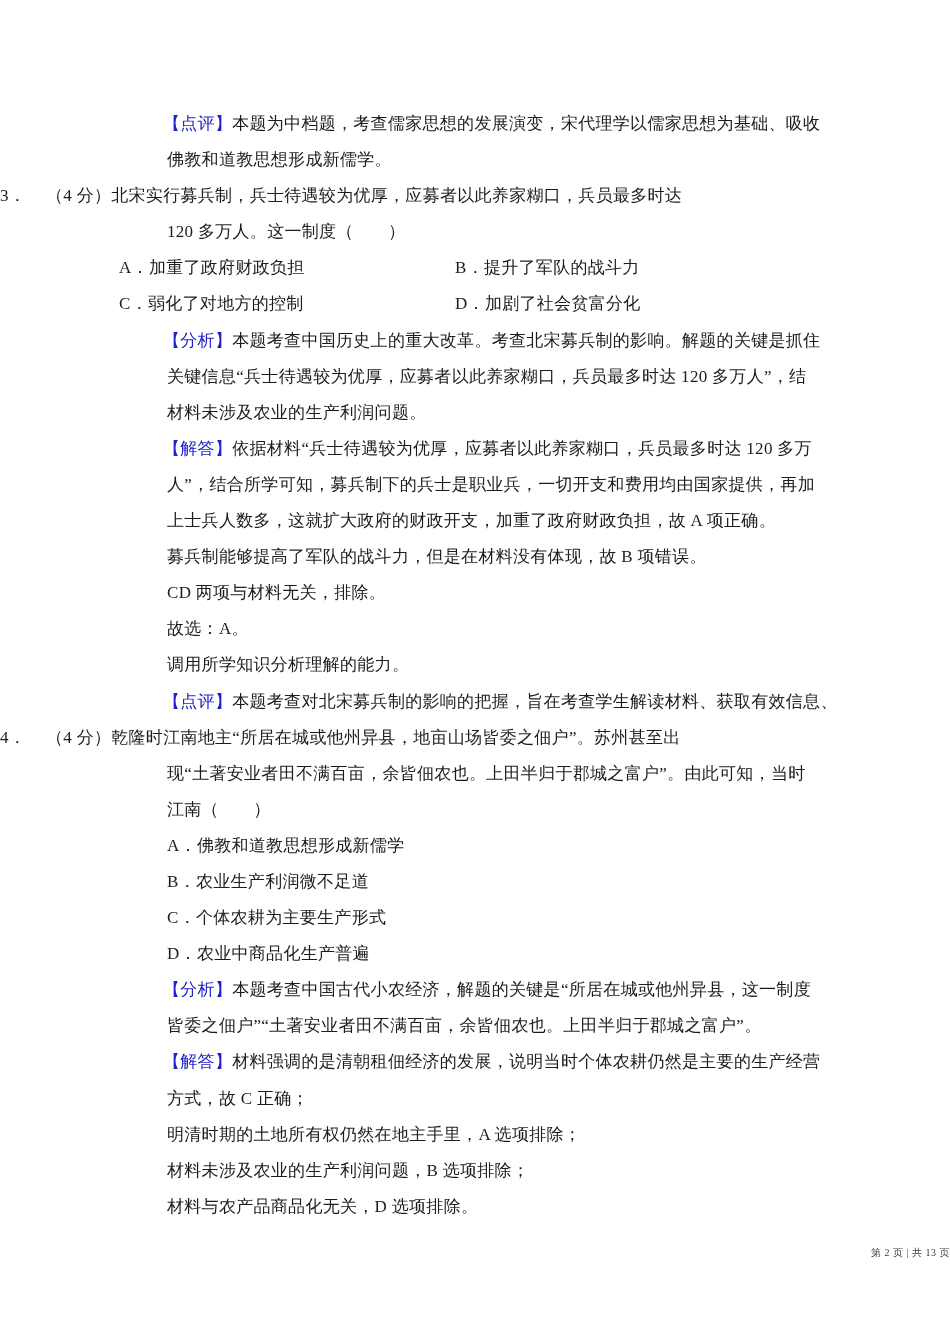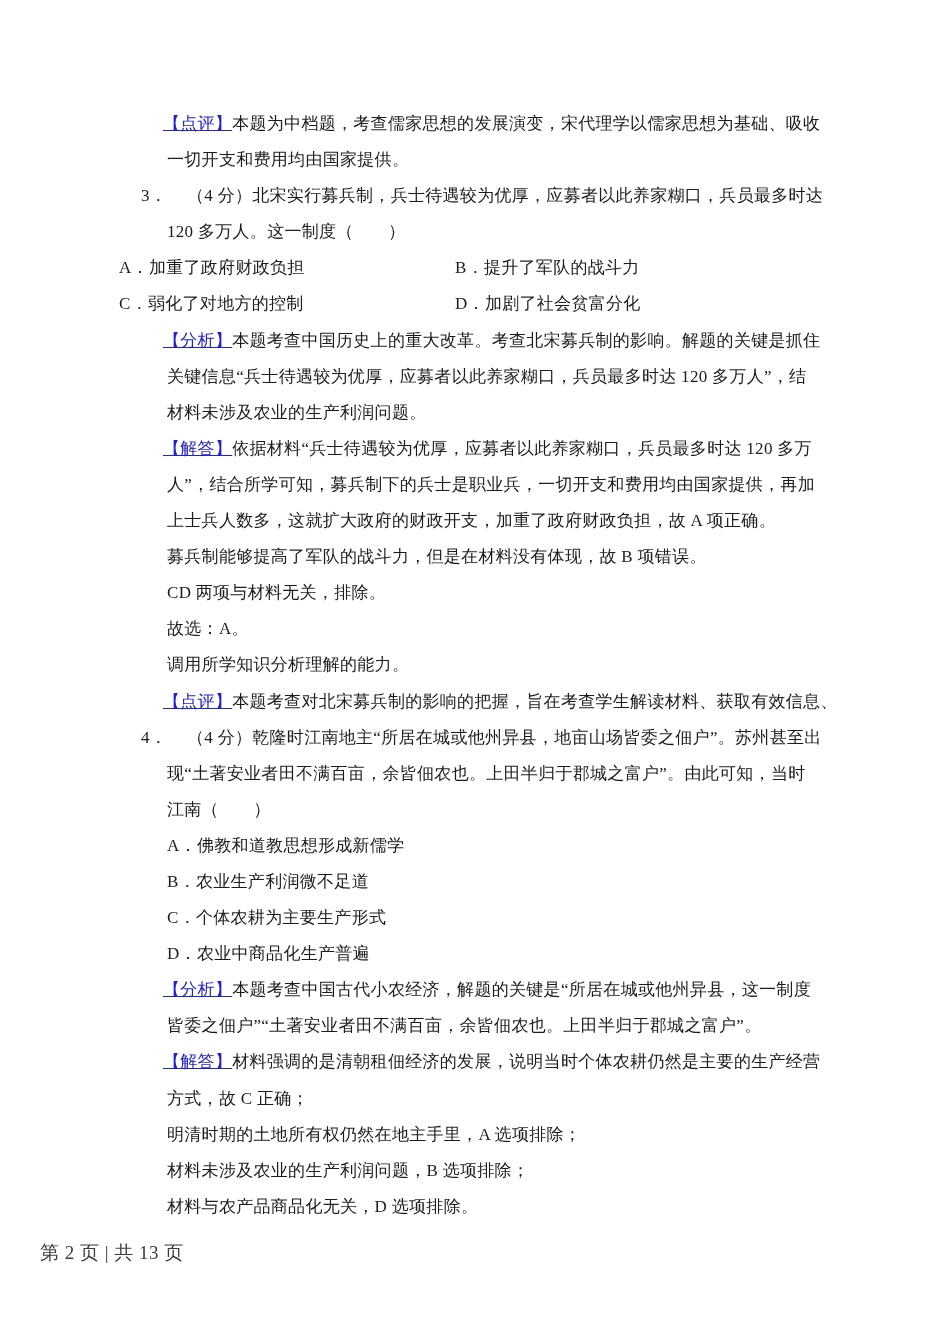--- a/index.html
+++ b/index.html
@@ -24,44 +24,43 @@
     line-height: 36.1px;
     font-size: 17px;
     letter-spacing: 0.3px;
     white-space: nowrap;
   }
   
   .para  { padding-left: 163px; }
   
   .cont  { padding-left: 167px; }
   
-  .q     { padding-left: 141px; }
+  .q     { }
   .qnum  { display: inline-block; width: 46px; }
   
   .opts  { padding-left: 119px; }
   .optL  { display: inline-block; width: 336px; }
-  .blue  { color: #2222cc; text-decoration: underline; }
+  .blue  { color: #2222cc; }
   .footer {
     margin-top: 18px;
-    text-align: left;
-    font-size: 19px;
+    text-align: right;
+    font-size: 10px;
     letter-spacing: 0.5px;
     color: #3d3d3d;
     line-height: 20px;
-    padding-left: 40px;
   }
 </style>
 </head>
 <body>
 
 <div class="page">
   <div class="content">
 
     <div class="line para"><span class="blue">【点评】</span><span>本题为中档题，考查儒家思想的发展演变，宋代理学以儒家思想为基础、吸收</span></div>
-    <div class="line cont">一切开支和费用均由国家提供。</div>
+    <div class="line cont">佛教和道教思想形成新儒学。</div>
 
     <div class="line q"><span class="qnum">3．</span><span>（4 分）北宋实行募兵制，兵士待遇较为优厚，应募者以此养家糊口，兵员最多时达</span></div>
     <div class="line cont">120 多万人。这一制度（　　）</div>
     <div class="line opts"><span class="optL">A．加重了政府财政负担</span><span>B．提升了军队的战斗力</span></div>
     <div class="line opts"><span class="optL">C．弱化了对地方的控制</span><span>D．加剧了社会贫富分化</span></div>
 
     <div class="line para"><span class="blue">【分析】</span><span>本题考查中国历史上的重大改革。考查北宋募兵制的影响。解题的关键是抓住</span></div>
     <div class="line cont">关键信息“兵士待遇较为优厚，应募者以此养家糊口，兵员最多时达 120 多万人”，结</div>
     <div class="line cont">材料未涉及农业的生产利润问题。</div>
 

